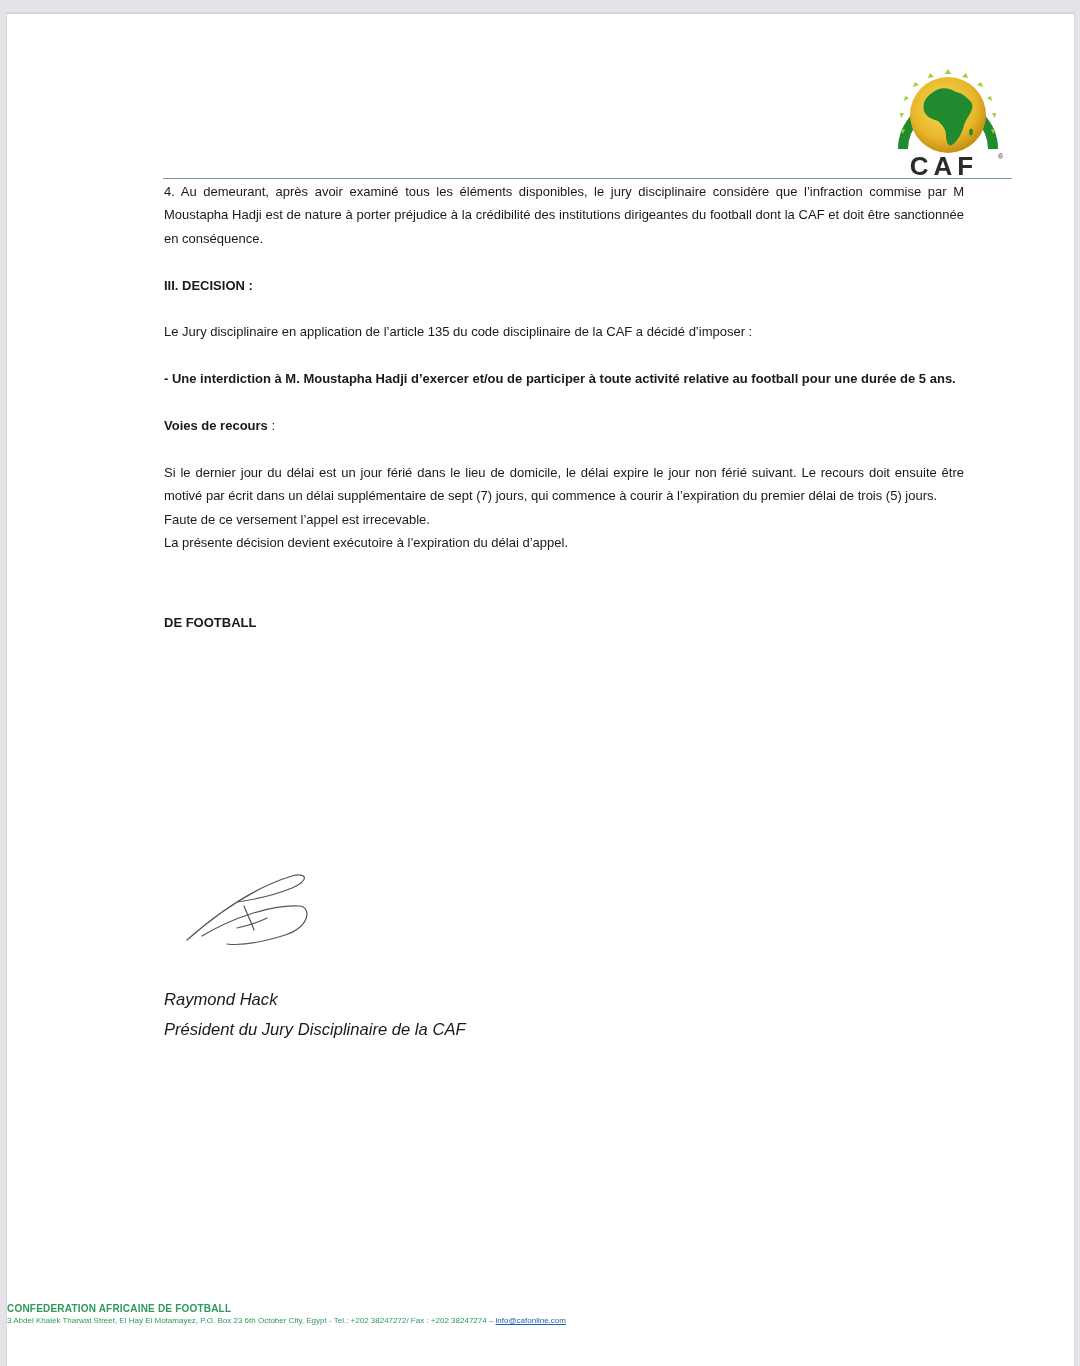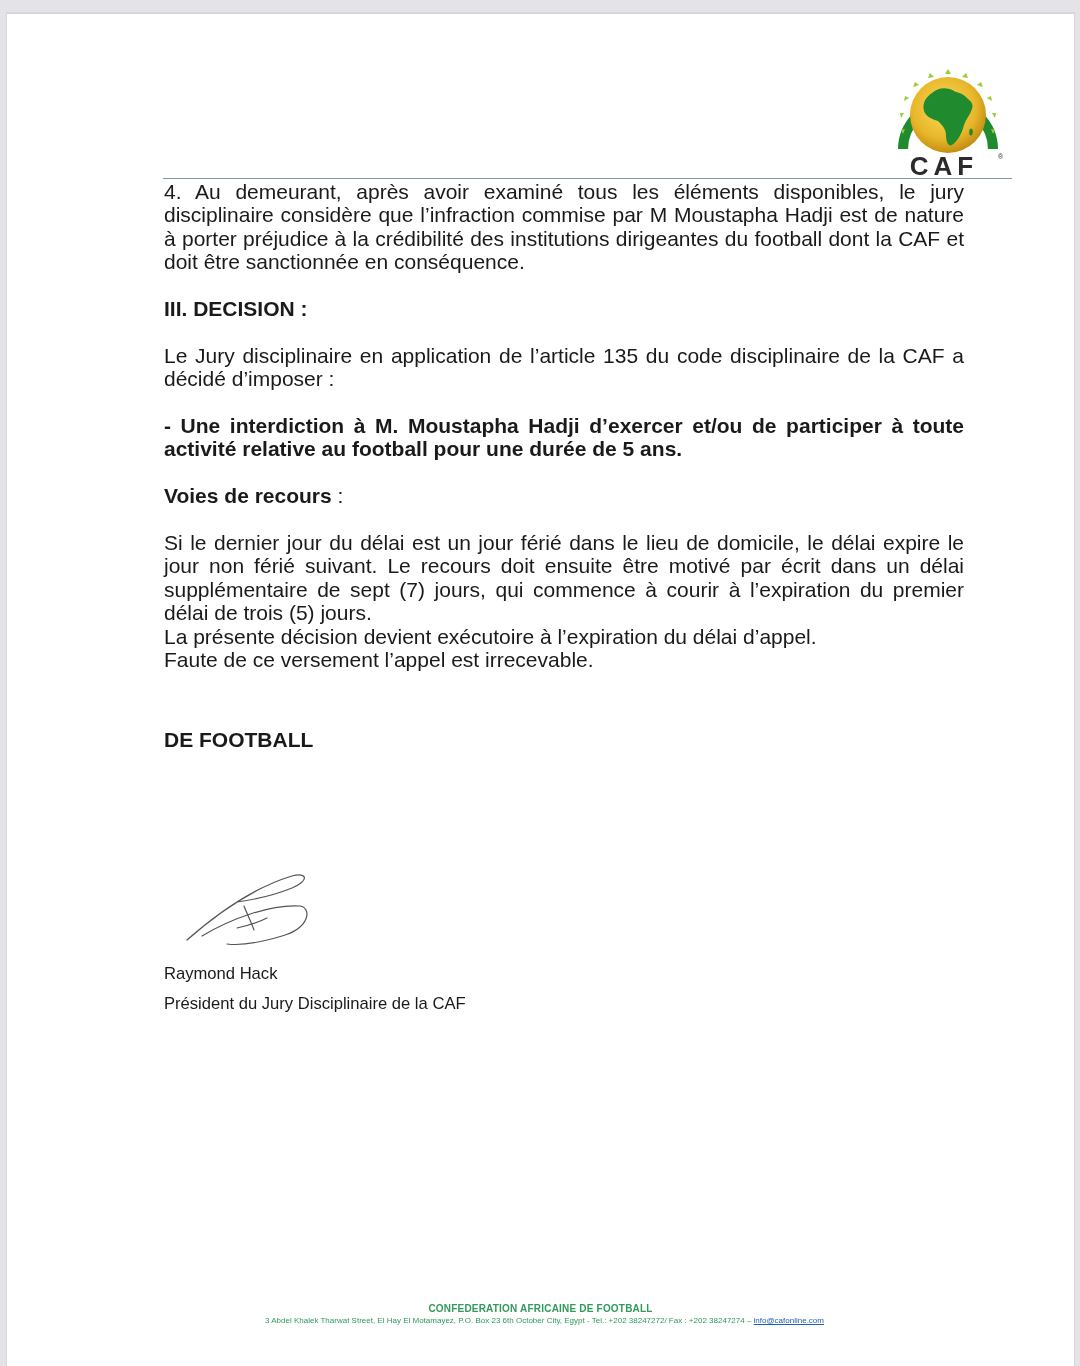--- a/index.html
+++ b/index.html
@@ -10,30 +10,30 @@
     color: #1a1a1a;
     position: relative;
   }
   .page {
     position: absolute; left: 7px; top: 13px; width: 1067px; height: 1360px;
     background: #ffffff;
     box-shadow: inset 0 1px 0 #d4d4d8, 0 0 0 1px #d8d8dc;
   }
   .logo { position: absolute; left: 885px; top: 50px; width: 112px; height: 118px; }
   .header-rule { position: absolute; left: 156px; top: 165px; width: 849px; height: 0; border-top: 1.5px solid #7a9aa8; }
-  .content { position: absolute; left: 157px; top: 167px; width: 800px; font-size: 21px; line-height: 23.4px; }
+  .content { position: absolute; left: 157px; top: 167px; width: 800px; font-size: 13px; line-height: 23.4px; }
   p { margin: 0; text-align: justify; }
   .gap { height: 23.4px; }
   .bold { font-weight: bold; }
   .u { text-underline-offset: 2px; }
   .sig { position: absolute; left: 175px; top: 855px; width: 140px; height: 90px; }
-  .sig-block { position: absolute; left: 157px; top: 946px; font-size: 16.6px; line-height: 30px; }
-  .footer { position: absolute; left: 0; top: 1290px; width: 1067px; text-align: center; color: #2f9a5a; }
+  .sig-block { position: absolute; left: 157px; top: 972px; font-size: 16.6px; line-height: 30px; font-style: italic; }
+  .footer { position: absolute; left: 0; top: 1290px; width: 1067px; color: #2f9a5a; }
   .footer-title { font-size: 10px; font-weight: bold; letter-spacing: 0.2px; }
-  .footer-addr { font-size: 8px; margin-top: 2px; margin-left: 8px; }
+  .footer-addr { font-size: 8px; margin-top: 2px; }
   .footer-addr a { color: #2060b0; text-decoration: underline; }
 </style>
 </head>
 <body>
 
 <div class="page">
 
   <svg class="logo" viewBox="0 0 112 118">
     <defs>
       <radialGradient id="ball" cx="45%" cy="40%" r="60%">
@@ -72,22 +72,22 @@
     <div class="gap"></div>
     <p>Le Jury disciplinaire en application de l’article 135 du code disciplinaire de la CAF a décidé d’imposer :</p>
     <div class="gap"></div>
     <p class="bold">- Une interdiction à M. Moustapha Hadji d’exercer et/ou de participer à toute activité relative au football pour une durée de 5 ans.</p>
     <div class="gap"></div>
     <p>
       <span class="bold u">Voies de recours</span><span> :</span>
     </p>
     <div class="gap"></div>
     <p>Si le dernier jour du délai est un jour férié dans le lieu de domicile, le délai expire le jour non férié suivant. Le recours doit ensuite être motivé par écrit dans un délai supplémentaire de sept (7) jours, qui commence à courir à l’expiration du premier délai de trois (5) jours.</p>
+    <p>Faute de ce versement l’appel est irrecevable.</p>
     <p>La présente décision devient exécutoire à l’expiration du délai d’appel.</p>
-    <p>Faute de ce versement l’appel est irrecevable.</p>
     <div class="gap"></div>
     <div class="gap"></div>
     <div style="height:10px"></div>
     <p class="bold">DE FOOTBALL</p>
   </div>
 
   <svg class="sig" viewBox="0 0 140 90">
     <g fill="none" stroke="#555" stroke-width="1.2" stroke-linecap="round">
       <path d="M5 72 C30 50 70 20 110 8 C125 4 128 12 110 20 C90 28 70 32 55 34"></path>
       <path d="M20 68 C50 50 90 36 118 38 C130 40 128 60 100 68 C80 74 60 78 45 76"></path>

